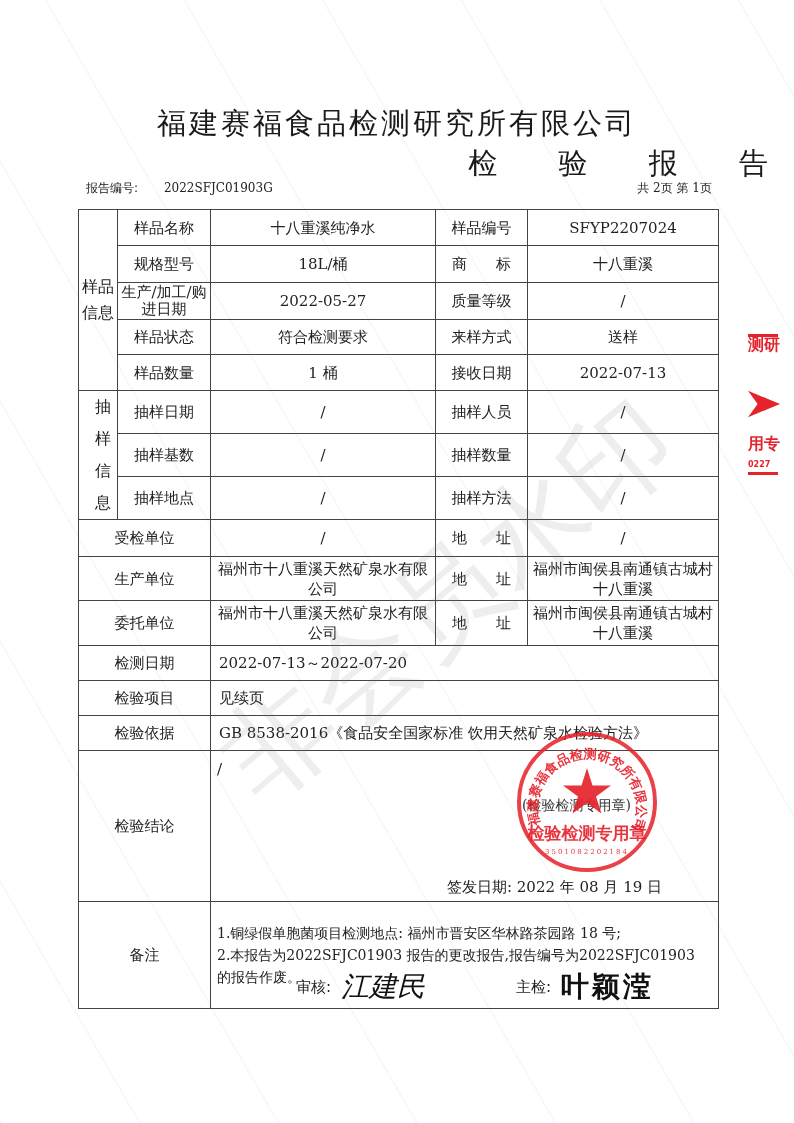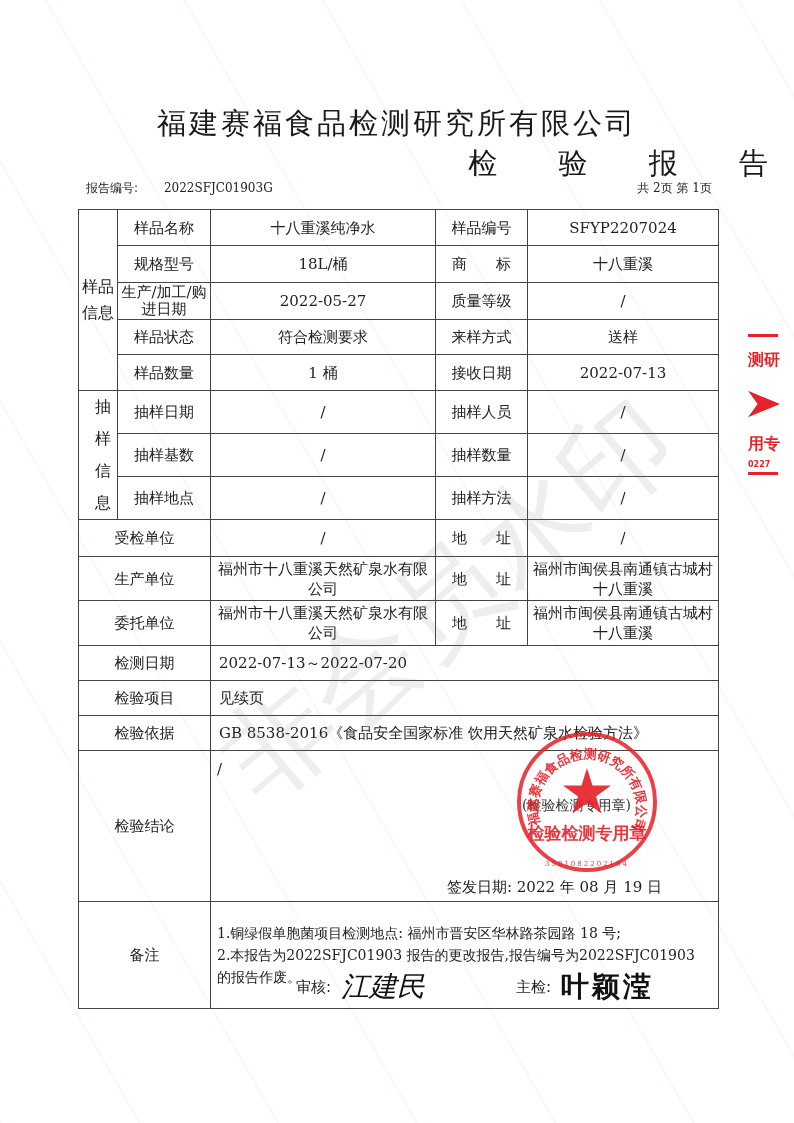--- a/index.html
+++ b/index.html
@@ -45,21 +45,21 @@
   }
   .seal-star {
     position:absolute; left:41px; top:32px; width:50px; height:50px; background:rgba(230,30,40,0.9);
     clip-path:polygon(50% 0%,61% 35%,98% 35%,68% 57%,79% 91%,50% 70%,21% 91%,32% 57%,2% 35%,39% 35%);
   }
   .seal-ring { position:absolute; inset:0; }
   .seal-bottom {
     position:absolute; left:0; width:100%; top:86px; text-align:center;
     color:rgba(230,30,40,0.9); font-weight:bold; font-size:17px; font-family:"DejaVu Sans",sans-serif;
   }
-  .seal-num { position:absolute; left:0; width:100%; top:112px; text-align:center; color:rgba(230,30,40,0.9); font-size:7px; letter-spacing:2px;margin-top:12px; }
+  .seal-num { position:absolute; left:0; width:100%; top:112px; text-align:center; color:rgba(230,30,40,0.9); font-size:7px; letter-spacing:2px; }
   .seal-inner {
     position:absolute; left:522px; top:797px; font-size:14px; color:#333;
   }
 
   .side-seal { position:absolute; left:748px; top:330px; width:46px; height:150px; }
   .side-seal .sbar { position:absolute; left:0; width:30px; height:3px; background:#e4232d; }
   .side-seal .stxt { position:absolute; left:0; color:#e4232d; font-weight:bold; font-size:16px; font-family:"DejaVu Sans",sans-serif; }
   .side-seal .sstar { position:absolute; left:0; top:52px; width:32px; height:44px; background:#e4232d;
     clip-path:polygon(0 20%,100% 50%,0 80%,30% 50%); }
 
@@ -231,21 +231,21 @@
       <textPath href="#arc" startOffset="2%">福建赛福食品检测研究所有限公司</textPath>
     </text>
   </svg>
   <div class="seal-star"></div>
   <div class="seal-bottom">检验检测专用章</div>
   <div class="seal-num">3501082202184</div>
 </div>
 
 <div class="side-seal">
   <div class="sbar" style="top:4px"></div>
-  <div class="stxt" style="top:20px">测研</div>
+  <div class="stxt" style="top:5px">测研</div>
   <div class="sstar"></div>
   <div class="stxt" style="top:104px">用专</div>
   <div class="stxt" style="top:130px;font-size:8px">0227</div>
   <div class="sbar" style="top:142px"></div>
 </div>
 
 <div class="watermark">非会员水印</div>
 
 <div class="signrow">
   <div class="sig" style="left:210px">

